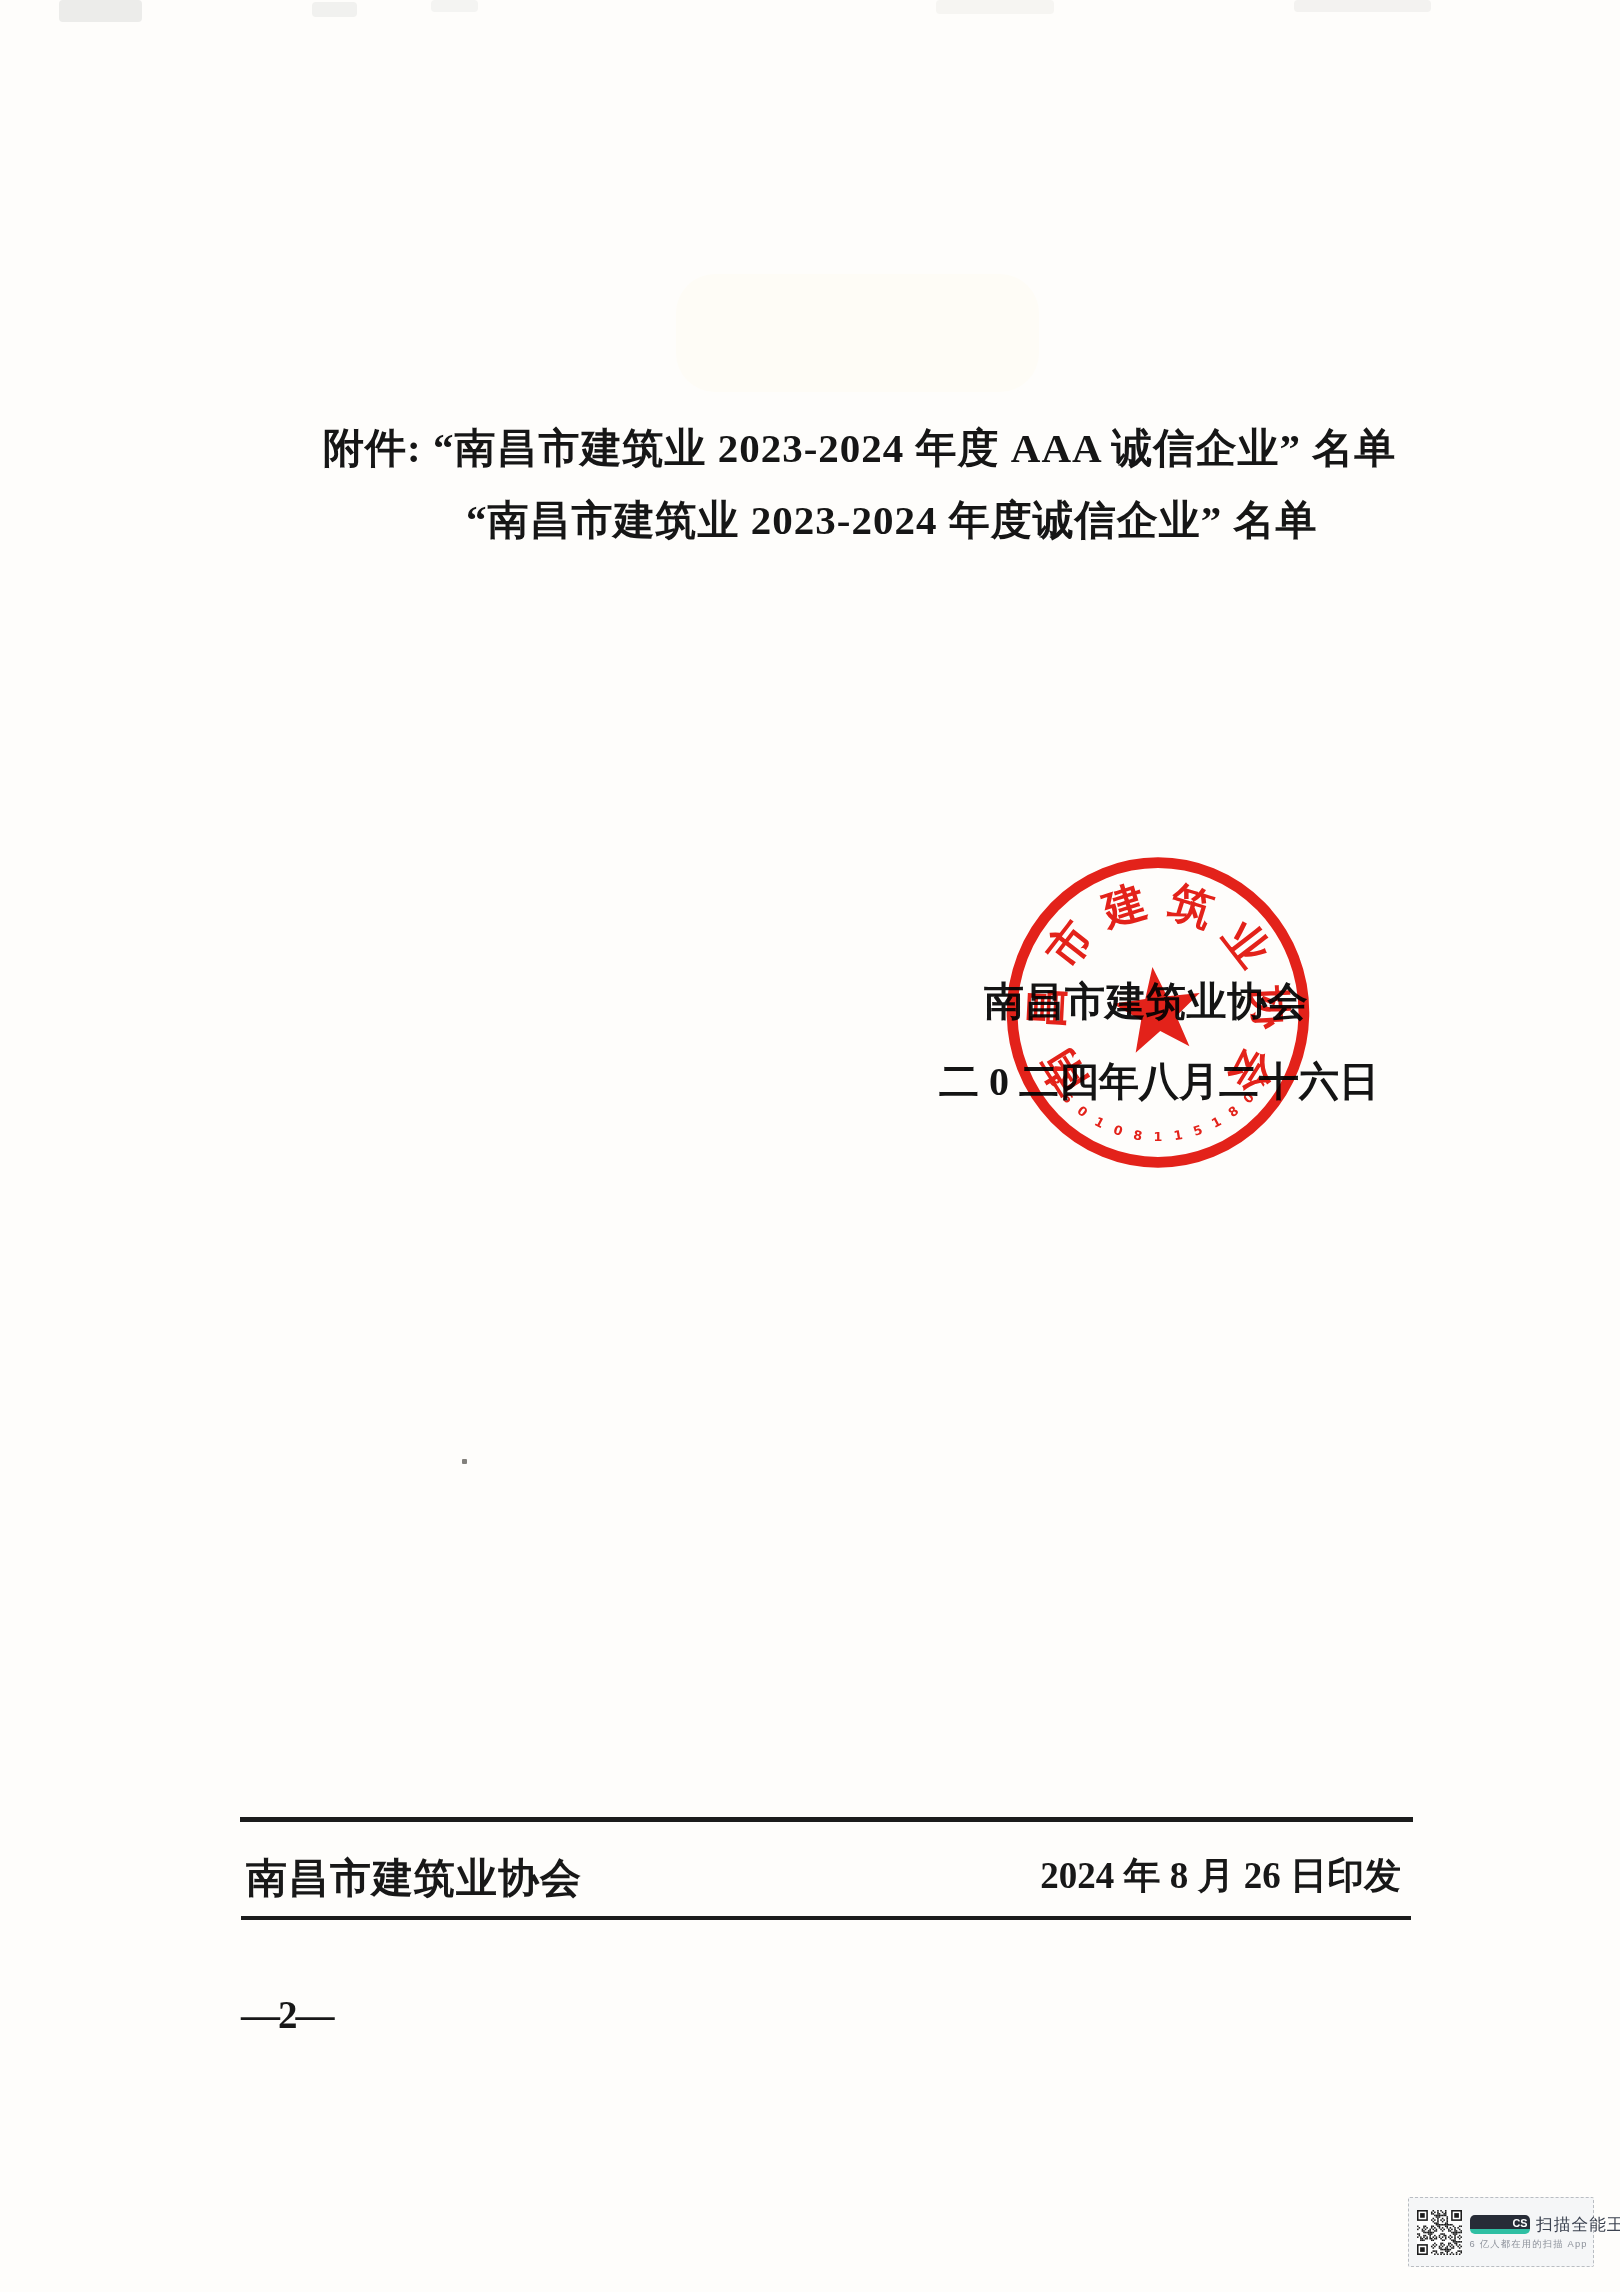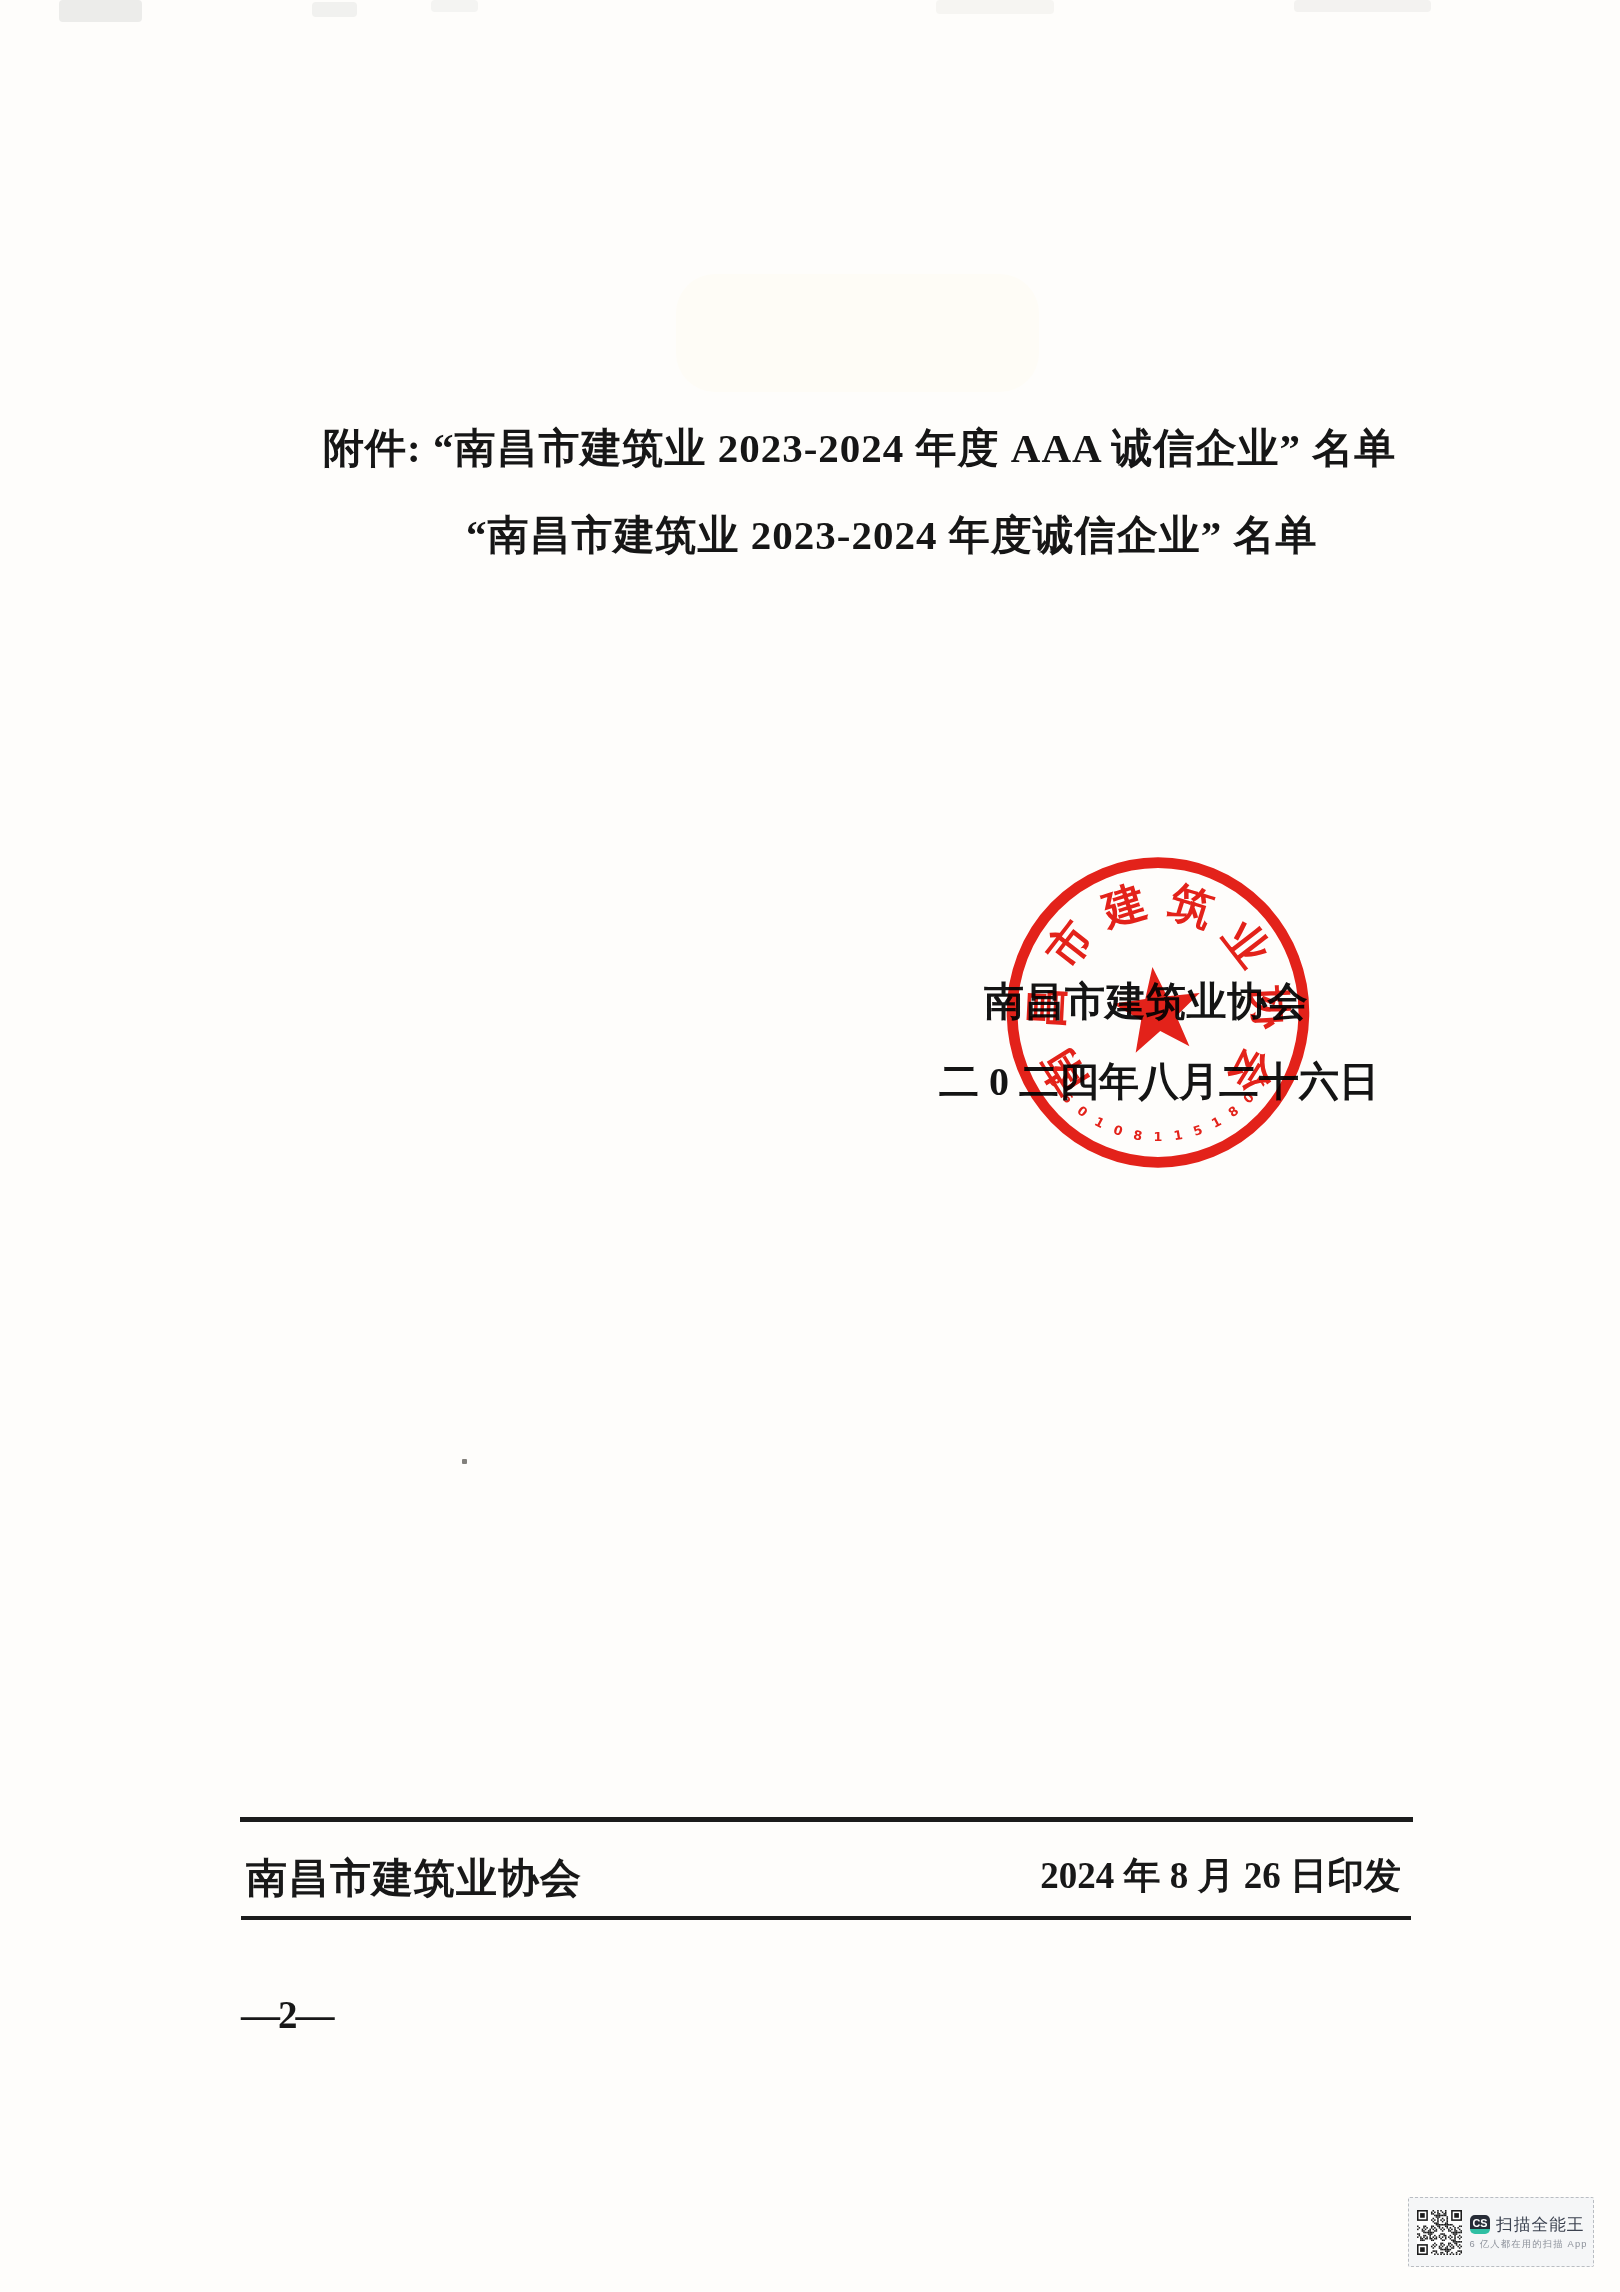--- a/index.html
+++ b/index.html
@@ -23,21 +23,21 @@
 
   .att-line{
     position:absolute;
     font-size:41px;
     font-weight:700;
     letter-spacing:1px;
     white-space:nowrap;
     color:#161616;
   }
   .att-line1{left:323px;top:421px;}
-  .att-line2{left:466px;top:508px;}
+  .att-line2{left:466px;top:493px;}
 
   .sig-line{
     position:absolute;
     font-size:40px;
     font-weight:700;
     white-space:nowrap;
     color:#141414;
     mix-blend-mode:multiply;
     z-index:3;
   }
@@ -101,20 +101,21 @@
   .qr{width:45px;height:45px;flex:0 0 auto;background:#fff;}
   .wm-right{display:flex;flex-direction:column;justify-content:center;gap:2.9px;min-width:0;}
   .wm-toprow{display:flex;align-items:center;gap:5.9px;}
   .cs-logo{
     width:20.6px;height:19px;border-radius:4.9px;
     background:linear-gradient(180deg,#272c37 0%,#272c37 76%,#2fbfa3 76%,#2fbfa3 100%);
     color:#ffffff;
     font-family:"Liberation Sans","DejaVu Sans",sans-serif;
     font-weight:700;font-size:10.8px;line-height:16.7px;text-align:center;
     flex:0 0 auto;
+    padding-left:40px;
   }
   .wm-title{
     font-family:"Liberation Sans","DejaVu Sans",sans-serif;
     font-size:16.7px;font-weight:400;color:#3c4250;letter-spacing:1px;white-space:nowrap;
   }
   .wm-sub{
     font-family:"Liberation Sans","DejaVu Sans",sans-serif;
     font-size:9.3px;color:#8d929b;letter-spacing:1.2px;white-space:nowrap;
   }
 </style>

